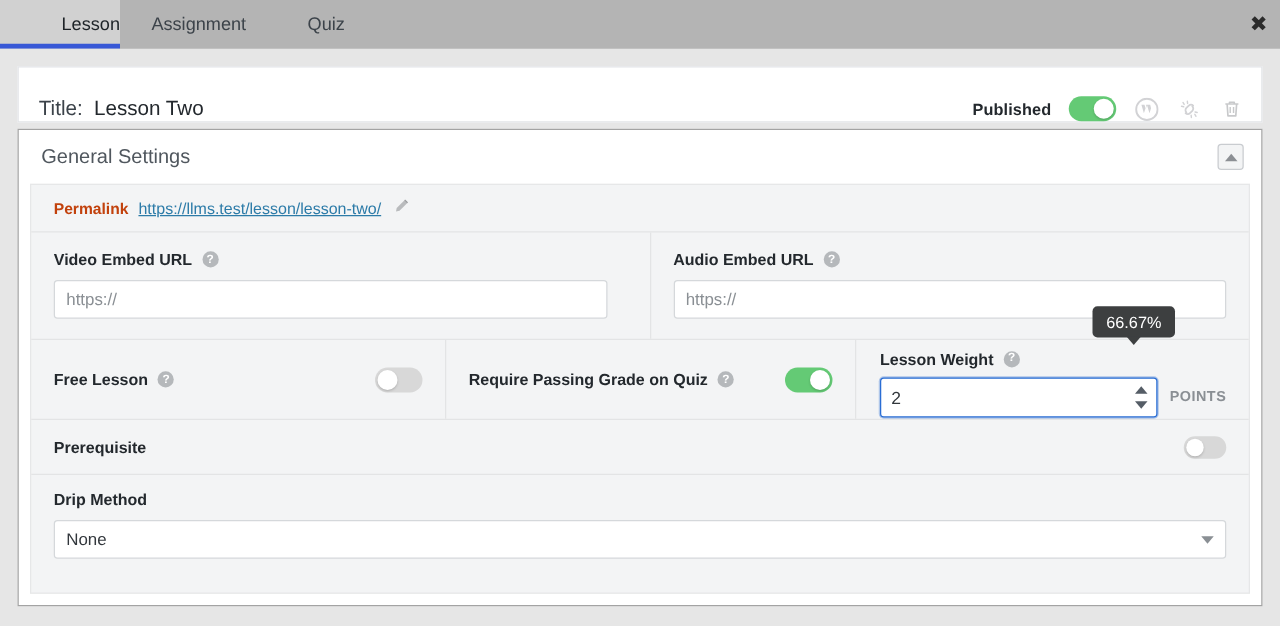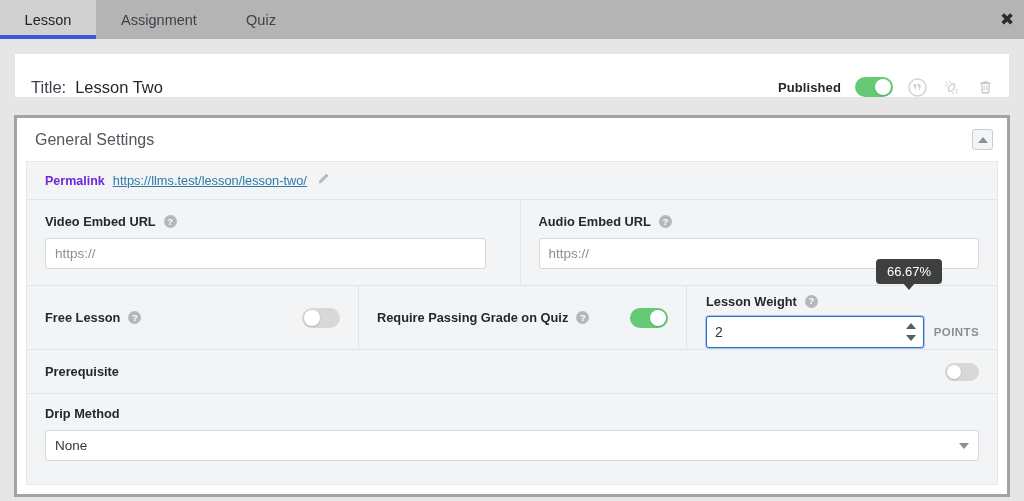--- a/index.html
+++ b/index.html
@@ -48,39 +48,39 @@
   .toggle.on .knob{right:2px;}
   .toggle.off .knob{left:2px;}
   .toggle.sm{width:34px;height:18px;border-radius:9px;}
   .toggle.sm .knob{width:14px;height:14px;}
 
   .icon-btn{width:20px;height:20px;display:inline-flex;align-items:center;justify-content:center;cursor:pointer;opacity:.75;}
   .icon-btn svg{display:block;}
 
   
   .panel{
-    position:absolute;left:14px;top:76px;width:996px;height:382px;
-    background:#fff;border:3px solid #a3a3a3;box-sizing:border-box;
+    position:absolute;left:14px;top:64px;width:996px;height:382px;
+    background:#fff;border:1px solid #a3a3a3;box-sizing:border-box;
   }
   .panel-head{height:43px;display:flex;align-items:center;position:relative;}
   .panel-head h2{margin:0 0 0 18px;font-size:16px;font-weight:400;color:#50575e;}
   .collapse-btn{
     position:absolute;right:14px;top:11px;width:21px;height:21px;
     border:1px solid #c9ccd0;border-radius:3px;background:#f3f4f5;
     display:flex;align-items:center;justify-content:center;cursor:pointer;box-sizing:border-box;
   }
   .tri-up{width:0;height:0;border-left:5px solid transparent;border-right:5px solid transparent;border-bottom:6px solid #8c8f94;}
 
   .rows{position:absolute;left:9px;top:43px;right:9px;bottom:9px;background:#f3f4f5;border:1px solid #e6e7e8;box-sizing:border-box;}
   .row{border-bottom:1px solid #e3e4e5;box-sizing:border-box;}
   .row:last-child{border-bottom:none;}
 
   
   .permalink-row{height:38px;display:flex;align-items:center;padding-left:18px;}
-  .permalink-lbl{font-weight:bold;font-size:12.5px;color:#6d28d9;text-align:center;}
+  .permalink-lbl{font-weight:bold;font-size:12.5px;color:#c2410c;text-align:center;}
   .permalink-url{margin-left:8px;font-size:12.8px;color:#2c7ba8;text-decoration:underline;cursor:pointer;}
   .pencil{margin-left:9px;cursor:pointer;}
 
   
   .cols{display:flex;gap:16px;}
   .col{flex:1;padding:14px 18px 16px 18px;box-sizing:border-box;}
   .col+.col{border-left:1px solid #e3e4e5;}
   .fld-label{display:flex;align-items:center;font-weight:bold;font-size:12.8px;color:#23282d;margin-bottom:9px;}
   .help{
     width:13px;height:13px;border-radius:50%;background:#b5b8bb;color:#fff;
@@ -137,21 +137,21 @@
     font-size:13.5px;color:#32373c;cursor:pointer;
   }
   .caret{position:absolute;right:10px;top:13px;width:0;height:0;border-left:5px solid transparent;border-right:5px solid transparent;border-top:6px solid #8a8f94;}
 </style>
 </head>
 <body>
 
 <div class="root">
 
   <div class="tabbar">
-    <div class="tab active" style="left:0;width:96px;">
+    <div class="tab active" style="left:0;width:96px;justify-content:flex-end;">
       <span>Lesson</span>
       <div class="tab-underline"></div>
     </div>
     <div class="tab" style="left:96px;width:126px;">
       <span>Assignment</span>
     </div>
     <div class="tab" style="left:222px;width:78px;">
       <span>Quiz</span>
     </div>
     <div class="close-x">✖</div>

